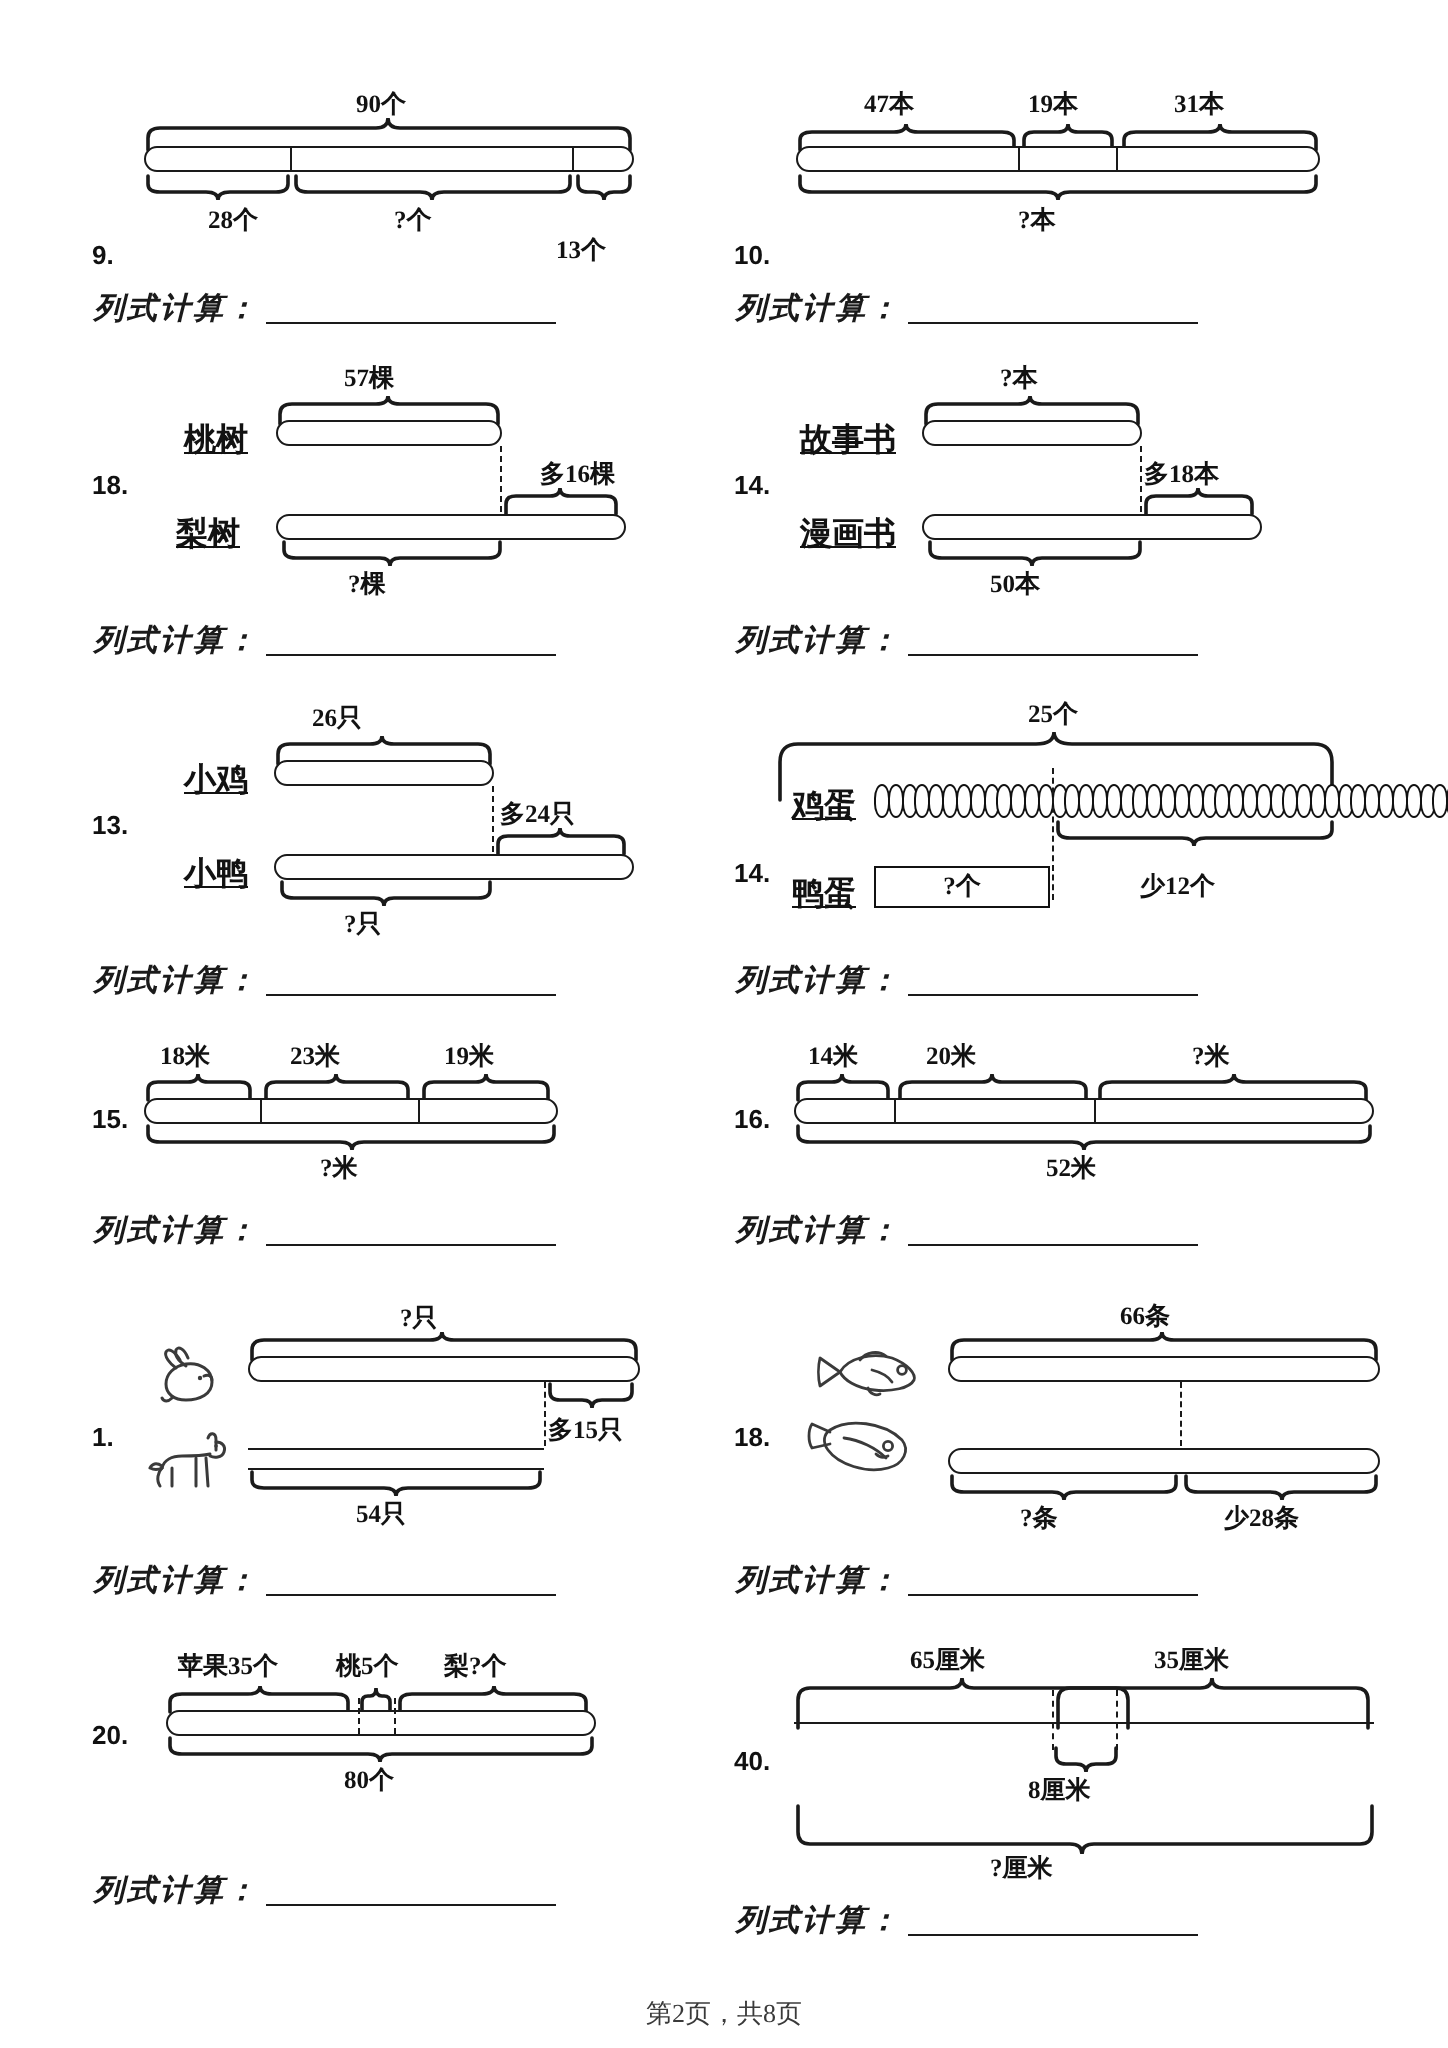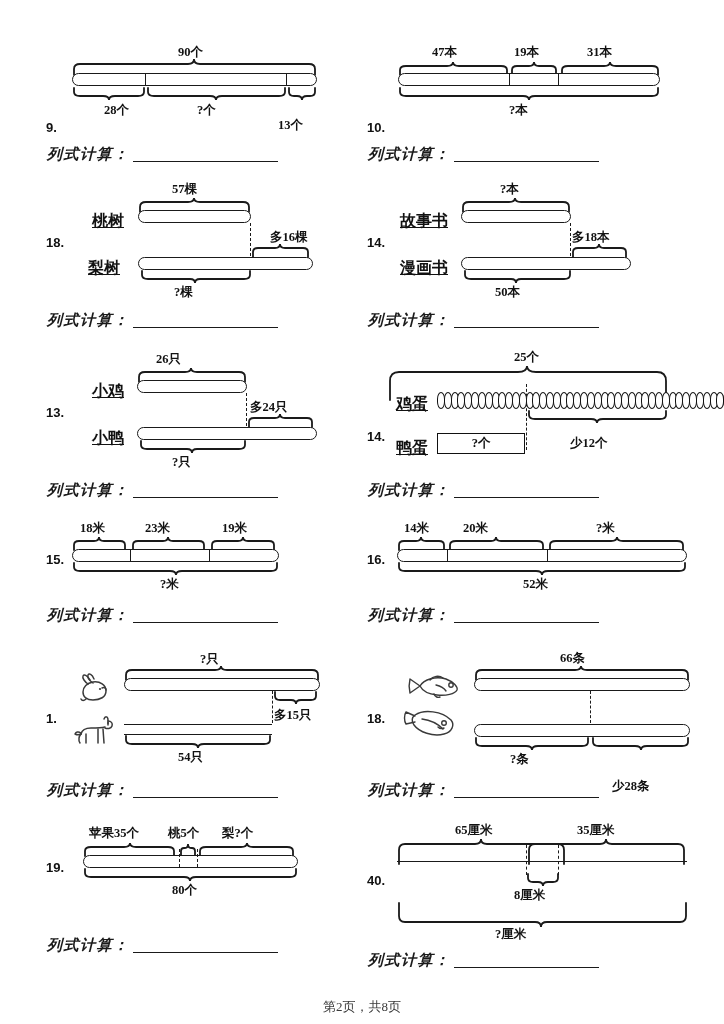--- a/index.html
+++ b/index.html
@@ -638,34 +638,34 @@
             <path d="M2,1 L2,5 Q2,9 8,9 L52,9 Q58,9 58,13 Q58,9 64,9 L108,9 Q114,9 114,5 L114,1" fill="none" stroke="#1a1a1a" stroke-width="1.8" stroke-linecap="round"></path>
           </svg>
         </div>
         <div class="lbl" style="left:148px;top:100px;">?条</div>
 
         <div class="brace" style="left:229px;top:84px;">
           <svg width="100" height="14" viewBox="0 0 100 14">
             <path d="M2,1 L2,5 Q2,9 8,9 L44,9 Q50,9 50,13 Q50,9 56,9 L91,9 Q97,9 97,5 L97,1" fill="none" stroke="#1a1a1a" stroke-width="1.8" stroke-linecap="round"></path>
           </svg>
         </div>
-        <div class="lbl" style="left:250px;top:100px;margin-top:27px;">少28条</div>
+        <div class="lbl" style="left:250px;top:100px;">少28条</div>
       </div>
 
       <div class="calc" style="left:6px;top:128px;">
         <span class="calc-label">列式计算：</span>
         <span class="calc-rule" style="width:145px;"></span>
       </div>
     </div>
   </div>
 
   <div class="prow" style="position:absolute;left:0;top:823px;">
 
     <div class="cell">
-      <div class="qnum" style="left:46px;top:37px;">19.</div>
+      <div class="qnum" style="left:46px;top:37px;">20.</div>
 
       <div class="diagram">
         <div class="brace" style="left:83px;top:21px;">
           <svg width="96" height="13" viewBox="0 0 96 13">
             <path d="M2,12 L2,7 Q2,3 8,3 L41,3 Q47,3 47,-1 Q47,3 53,3 L85,3 Q91,3 91,7 L91,12" fill="none" stroke="#1a1a1a" stroke-width="1.8" stroke-linecap="round"></path>
           </svg>
         </div>
         <div class="brace" style="left:179px;top:21px;">
           <svg width="20" height="13" viewBox="0 0 20 13">
             <path d="M2,12 L2,7 Q2,4 5,4 L6,4 Q9,4 9,0 Q9,4 12,4 L13,4 Q16,4 16,7 L16,12" fill="none" stroke="#1a1a1a" stroke-width="1.8" stroke-linecap="round"></path>

